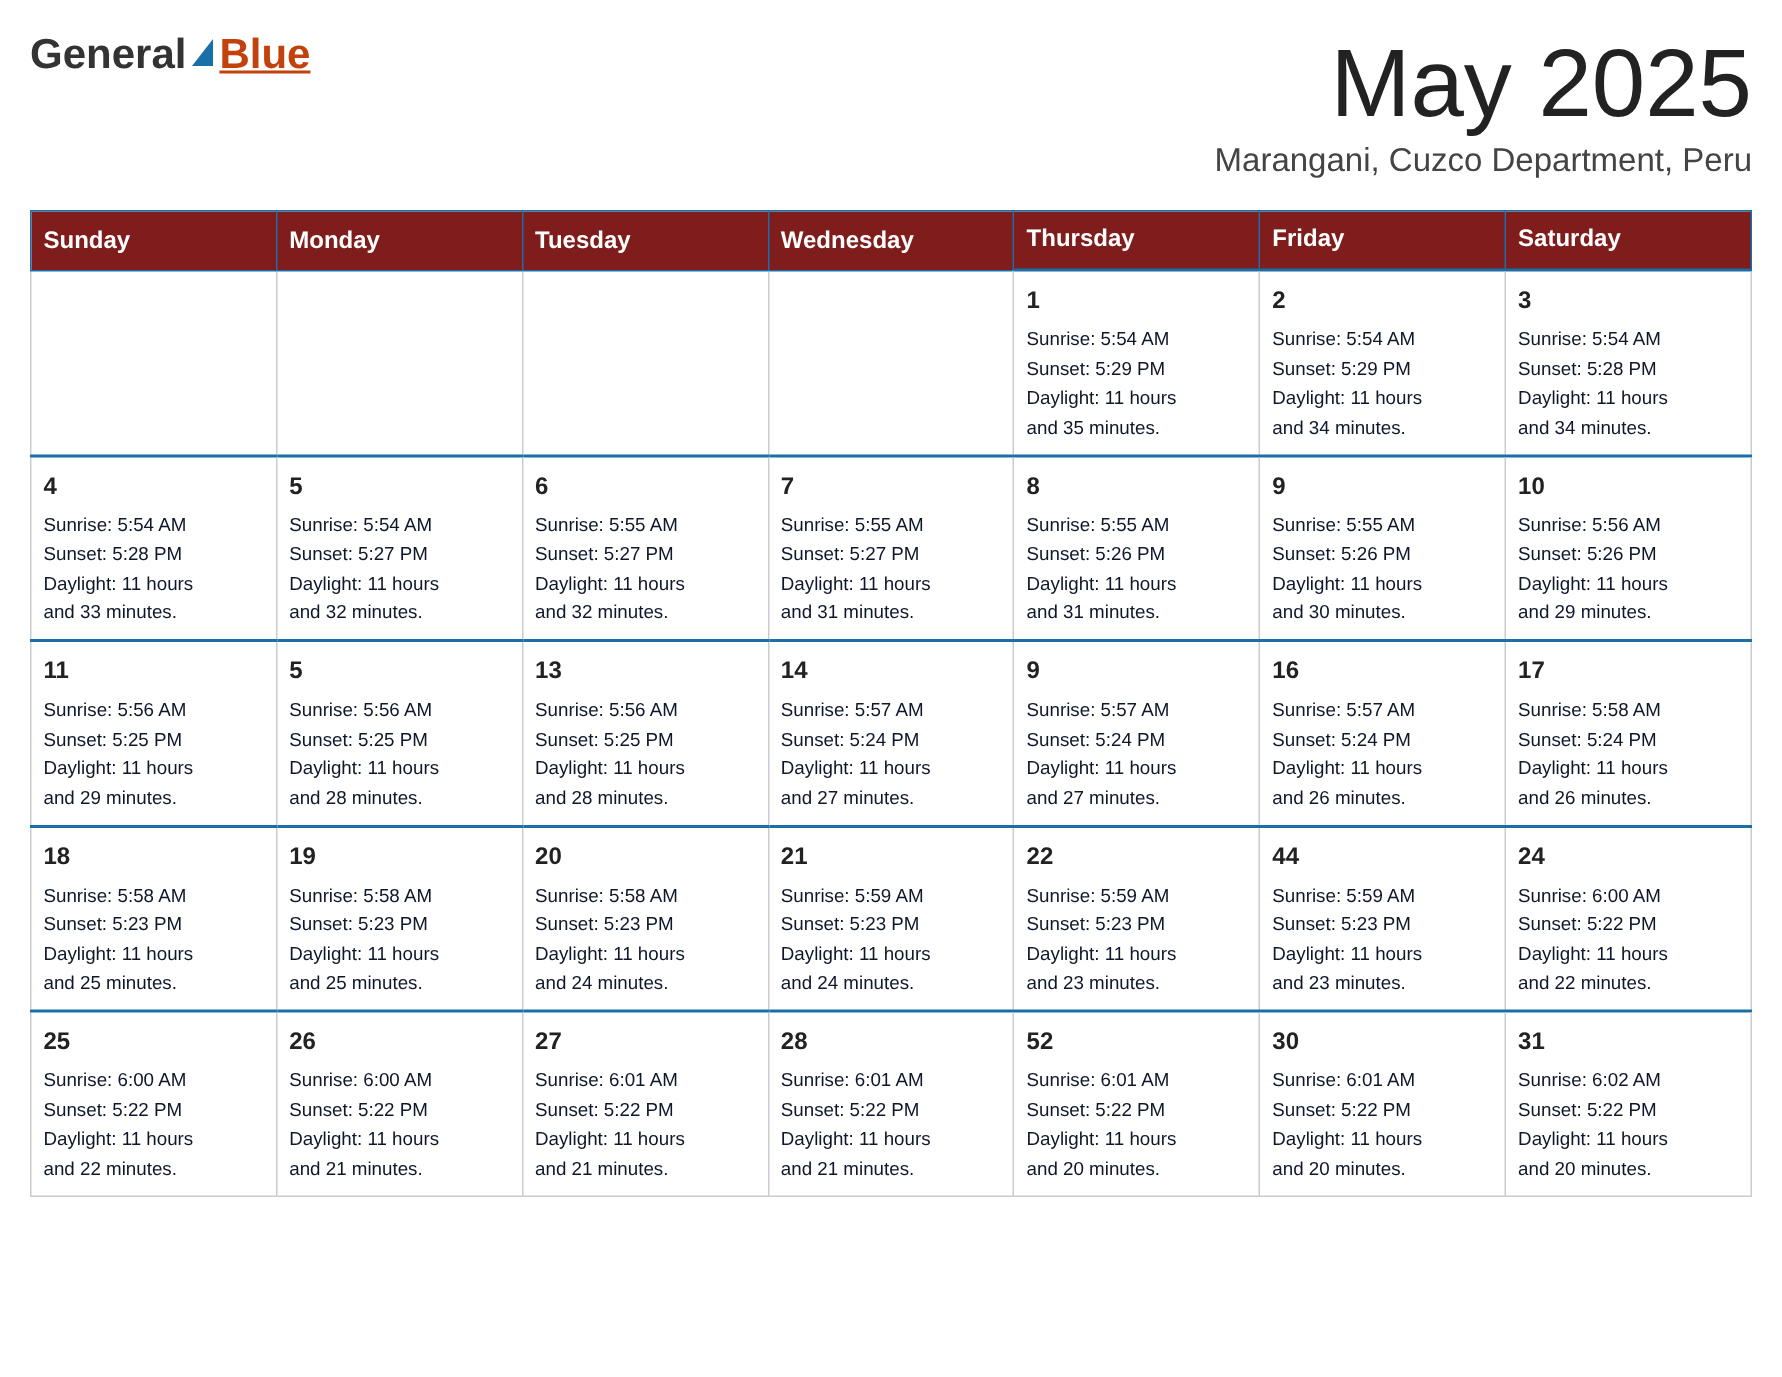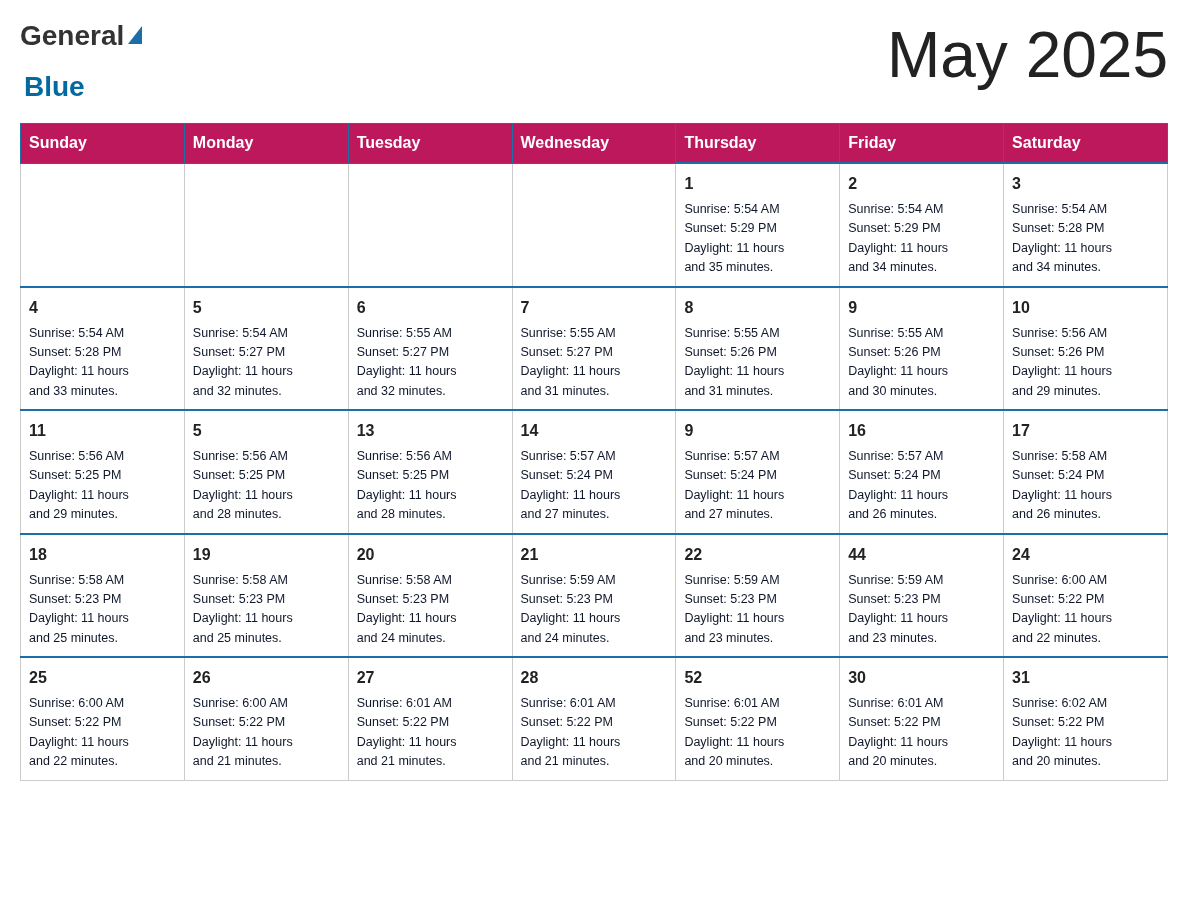--- a/index.html
+++ b/index.html
@@ -21,21 +21,22 @@
       align-items: center;
     }
     .logo-text-general {
       font-size: 28px;
       font-weight: bold;
       color: #333;
     }
     .logo-text-blue {
       font-size: 28px;
       font-weight: bold;
-      color: #0369a1;
+      color: #c2410c;
+      text-decoration: underline;
     }
     .logo-triangle {
       width: 0;
       height: 0;
       border-left: 14px solid transparent;
       border-bottom: 18px solid #1a6fa8;
       margin-left: 2px;
       margin-bottom: 2px;
       display: inline-block;
     }
@@ -52,21 +53,21 @@
       font-size: 22px;
       color: #444;
       margin-top: 4px;
     }
     .calendar {
       width: 100%;
       border-collapse: collapse;
       border: 1px solid #aaa;
     }
     .calendar th {
-      background-color: #be185d;
+      background-color: #7f1d1d;
       color: #fff;
       font-size: 16px;
       font-weight: bold;
       padding: 10px 8px;
       text-align: left;
       border: 1px solid #1a6fa8;
     }
     .calendar td {
       vertical-align: top;
       width: 14.28%;
@@ -92,34 +93,35 @@
       font-size: 12.5px;
       color: #0f172a;
       line-height: 1.55;
     }
   </style>
 </head>
 <body>
 
 <div class="header">
   <div class="logo">
-    <div style="display:flex; flex-direction:column; align-items:flex-start;gap:19px;">
+    <div style="display:flex; flex-direction:row; align-items:flex-start;">
       <div style="display:flex; align-items:center;">
         <span class="logo-text-general">General</span>
         <span style="display:inline-flex; align-items:flex-end; margin-left:2px;">
           <span class="logo-triangle"></span>
         </span>
       </div>
       <div style="margin-left: 4px;">
         <span class="logo-text-blue">Blue</span>
       </div>
     </div>
   </div>
   <div class="title-block">
     <div class="month-title">May 2025</div>
+    <div class="location-title">Marangani, Cuzco Department, Peru</div>
   </div>
 </div>
 
 <table class="calendar">
   <thead>
     <tr>
     <th>Sunday</th>
         <th>Monday</th>
         <th>Tuesday</th>
         <th>Wednesday</th>

